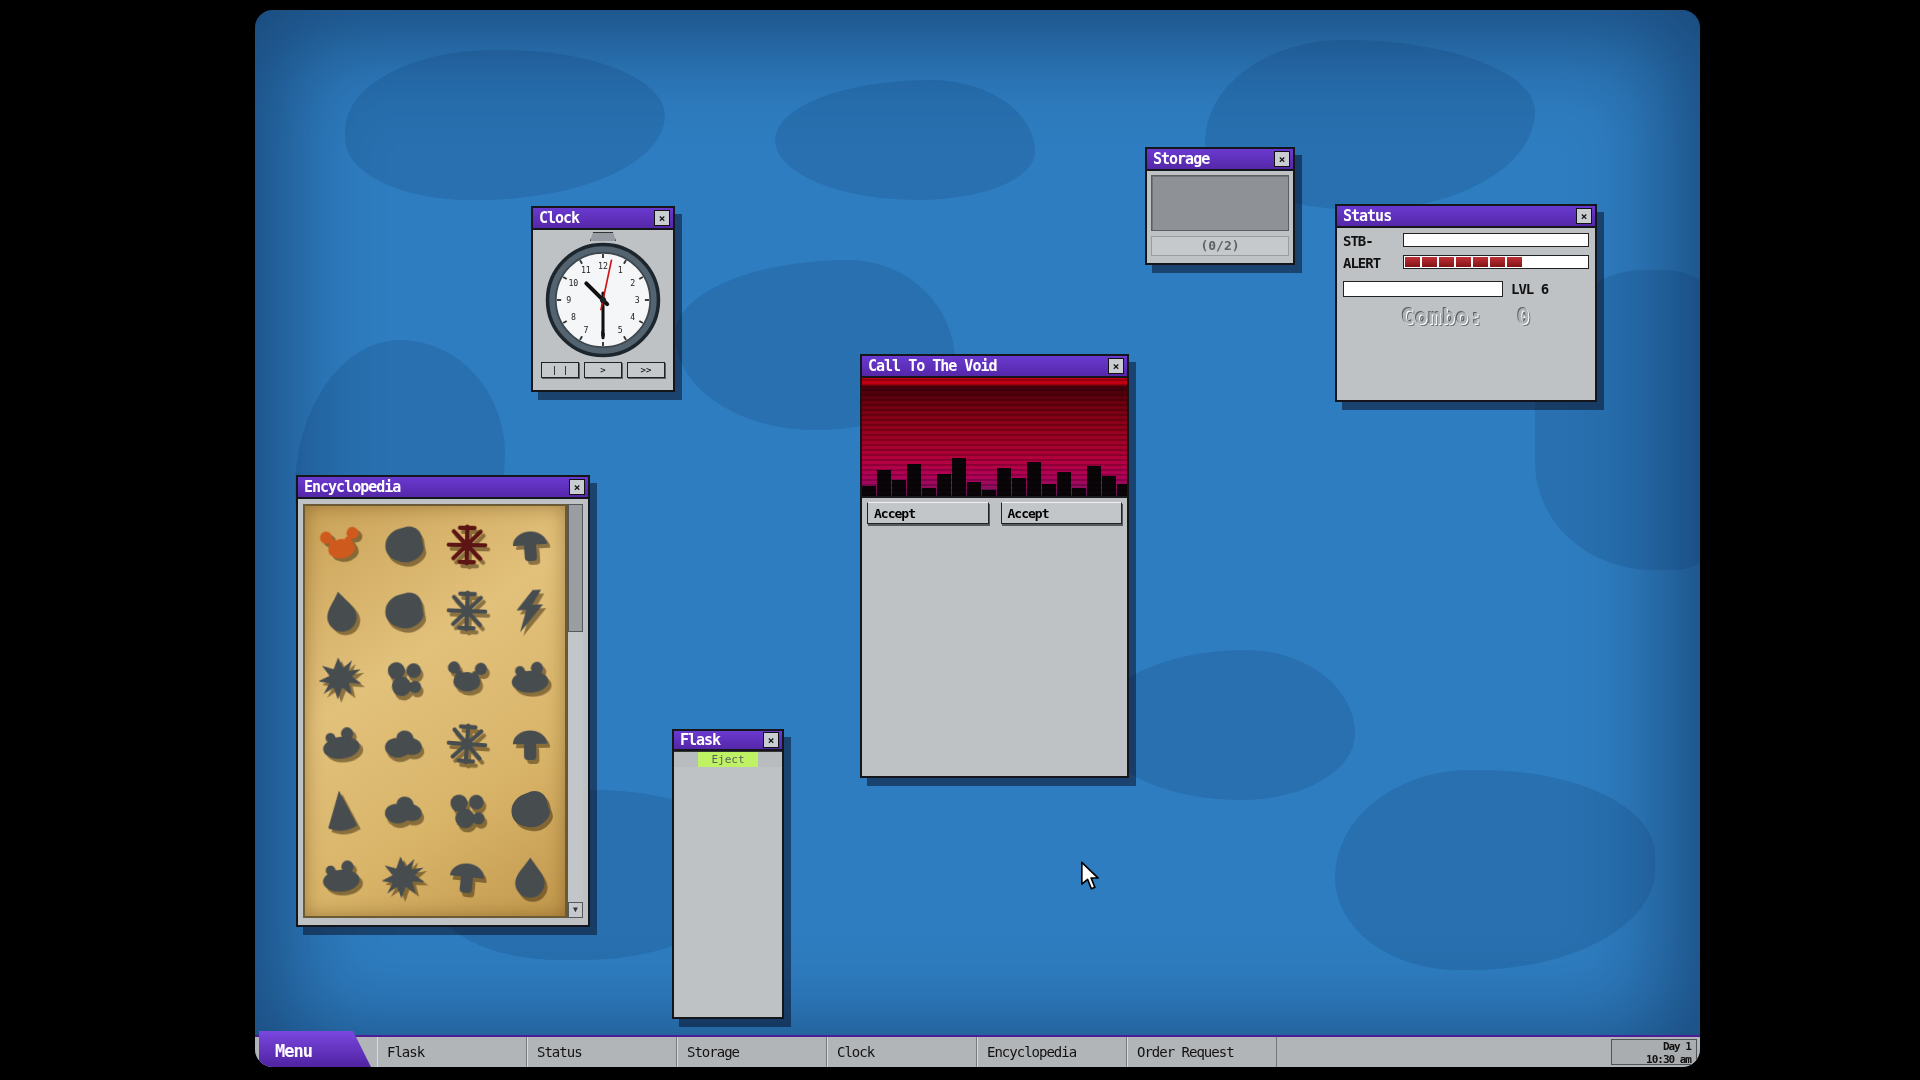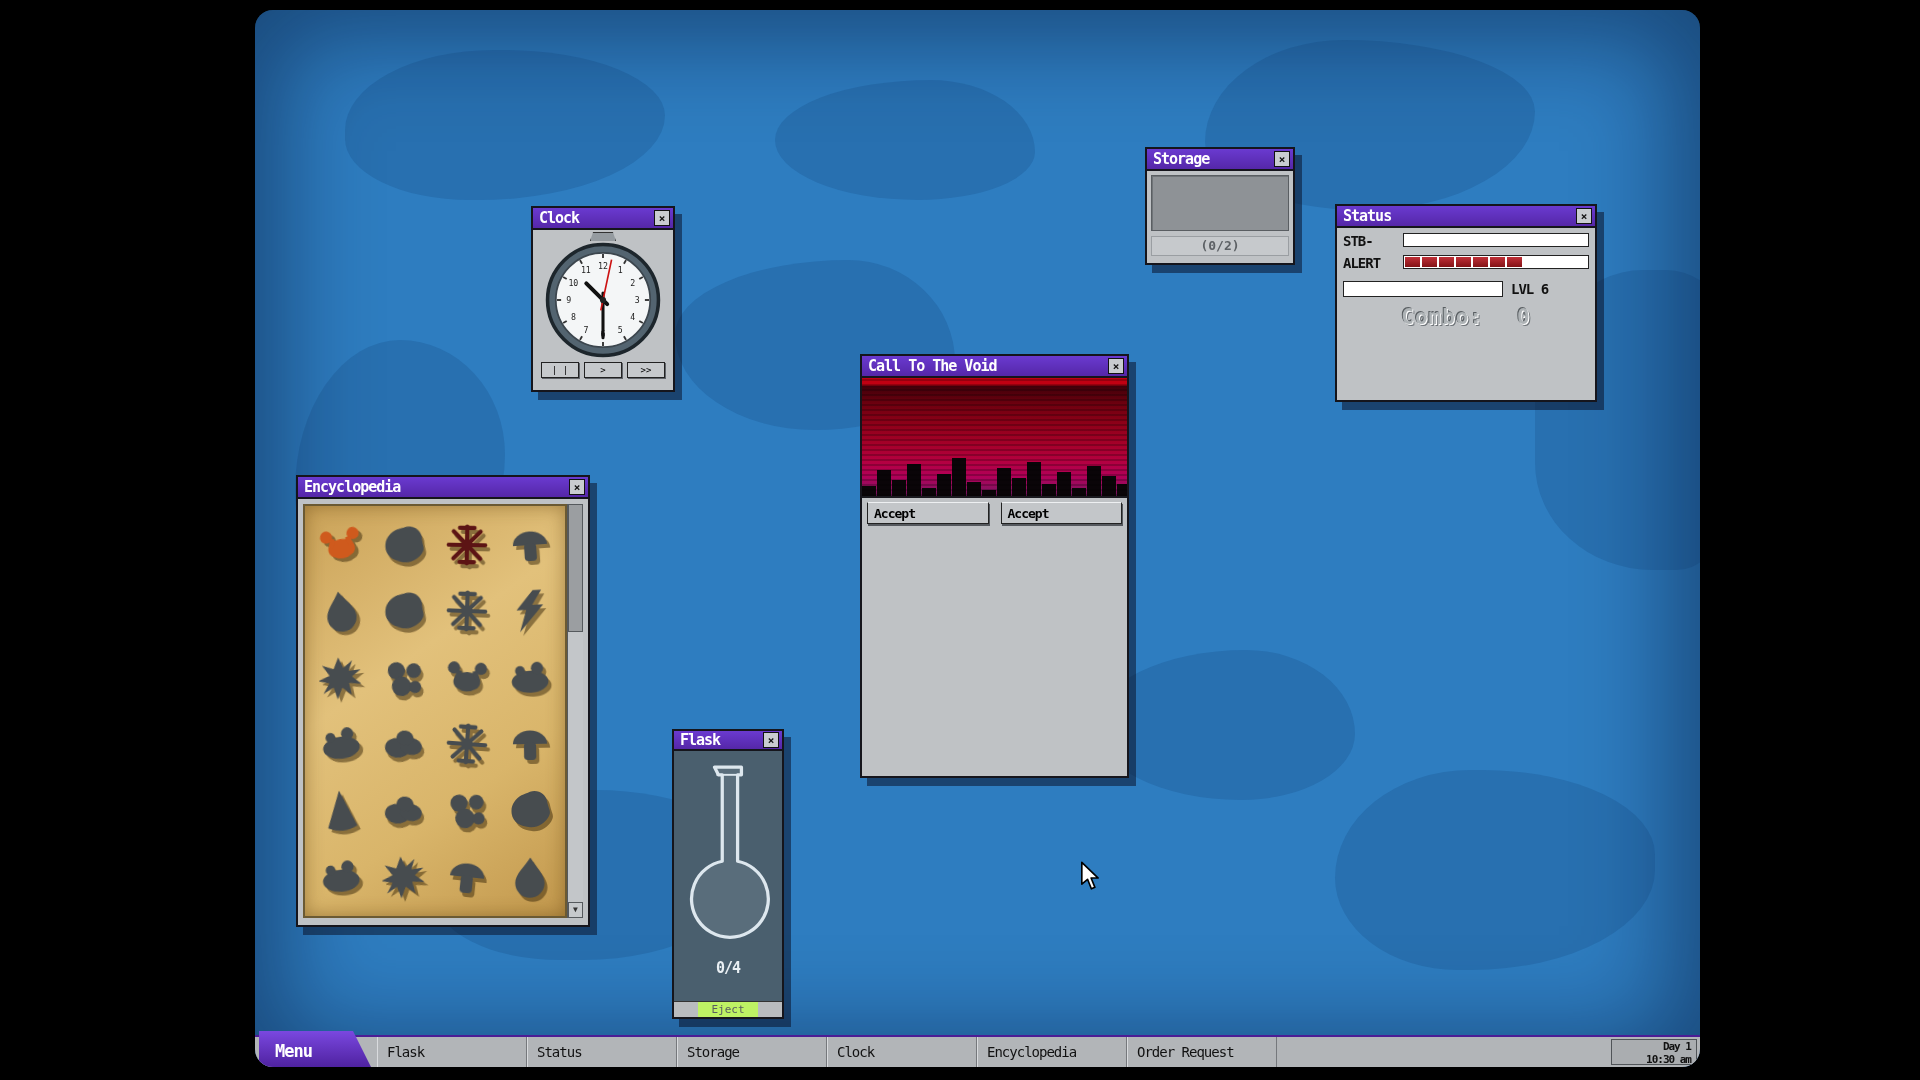--- a/index.html
+++ b/index.html
@@ -464,27 +464,20 @@
         <button class="scroll-down">▼</button>
       </div>
     </div>
   </div>
 
   <div class="win" id="win-flask">
     <div class="tb">
       <span class="t">Flask</span>
       <button class="xb">×</button>
     </div>
-    <div class="flask-body">
-      <svg width="96" height="196" viewBox="0 0 100 195">
-        <path d="M36 6 h28 v8 h-4 v90 a40 40 0 1 1 -16 0 V14 h-4 Z" fill="rgba(225,238,246,0.10)" stroke="#dde7ee" stroke-width="3.4" stroke-linejoin="round"></path>
-        <line x1="38" y1="14" x2="62" y2="14" stroke="#dde7ee" stroke-width="2"></line>
-      </svg>
-      <div class="flask-count">0/4</div>
-    </div>
     <div class="eject-strip">
       <button class="eject-btn">Eject</button>
     </div>
   </div>
 
   <div id="taskbar">
     <button id="menu-btn">Menu</button>
     <div id="task-items">
         <div class="task-item">Flask</div>
         <div class="task-item">Status</div>

